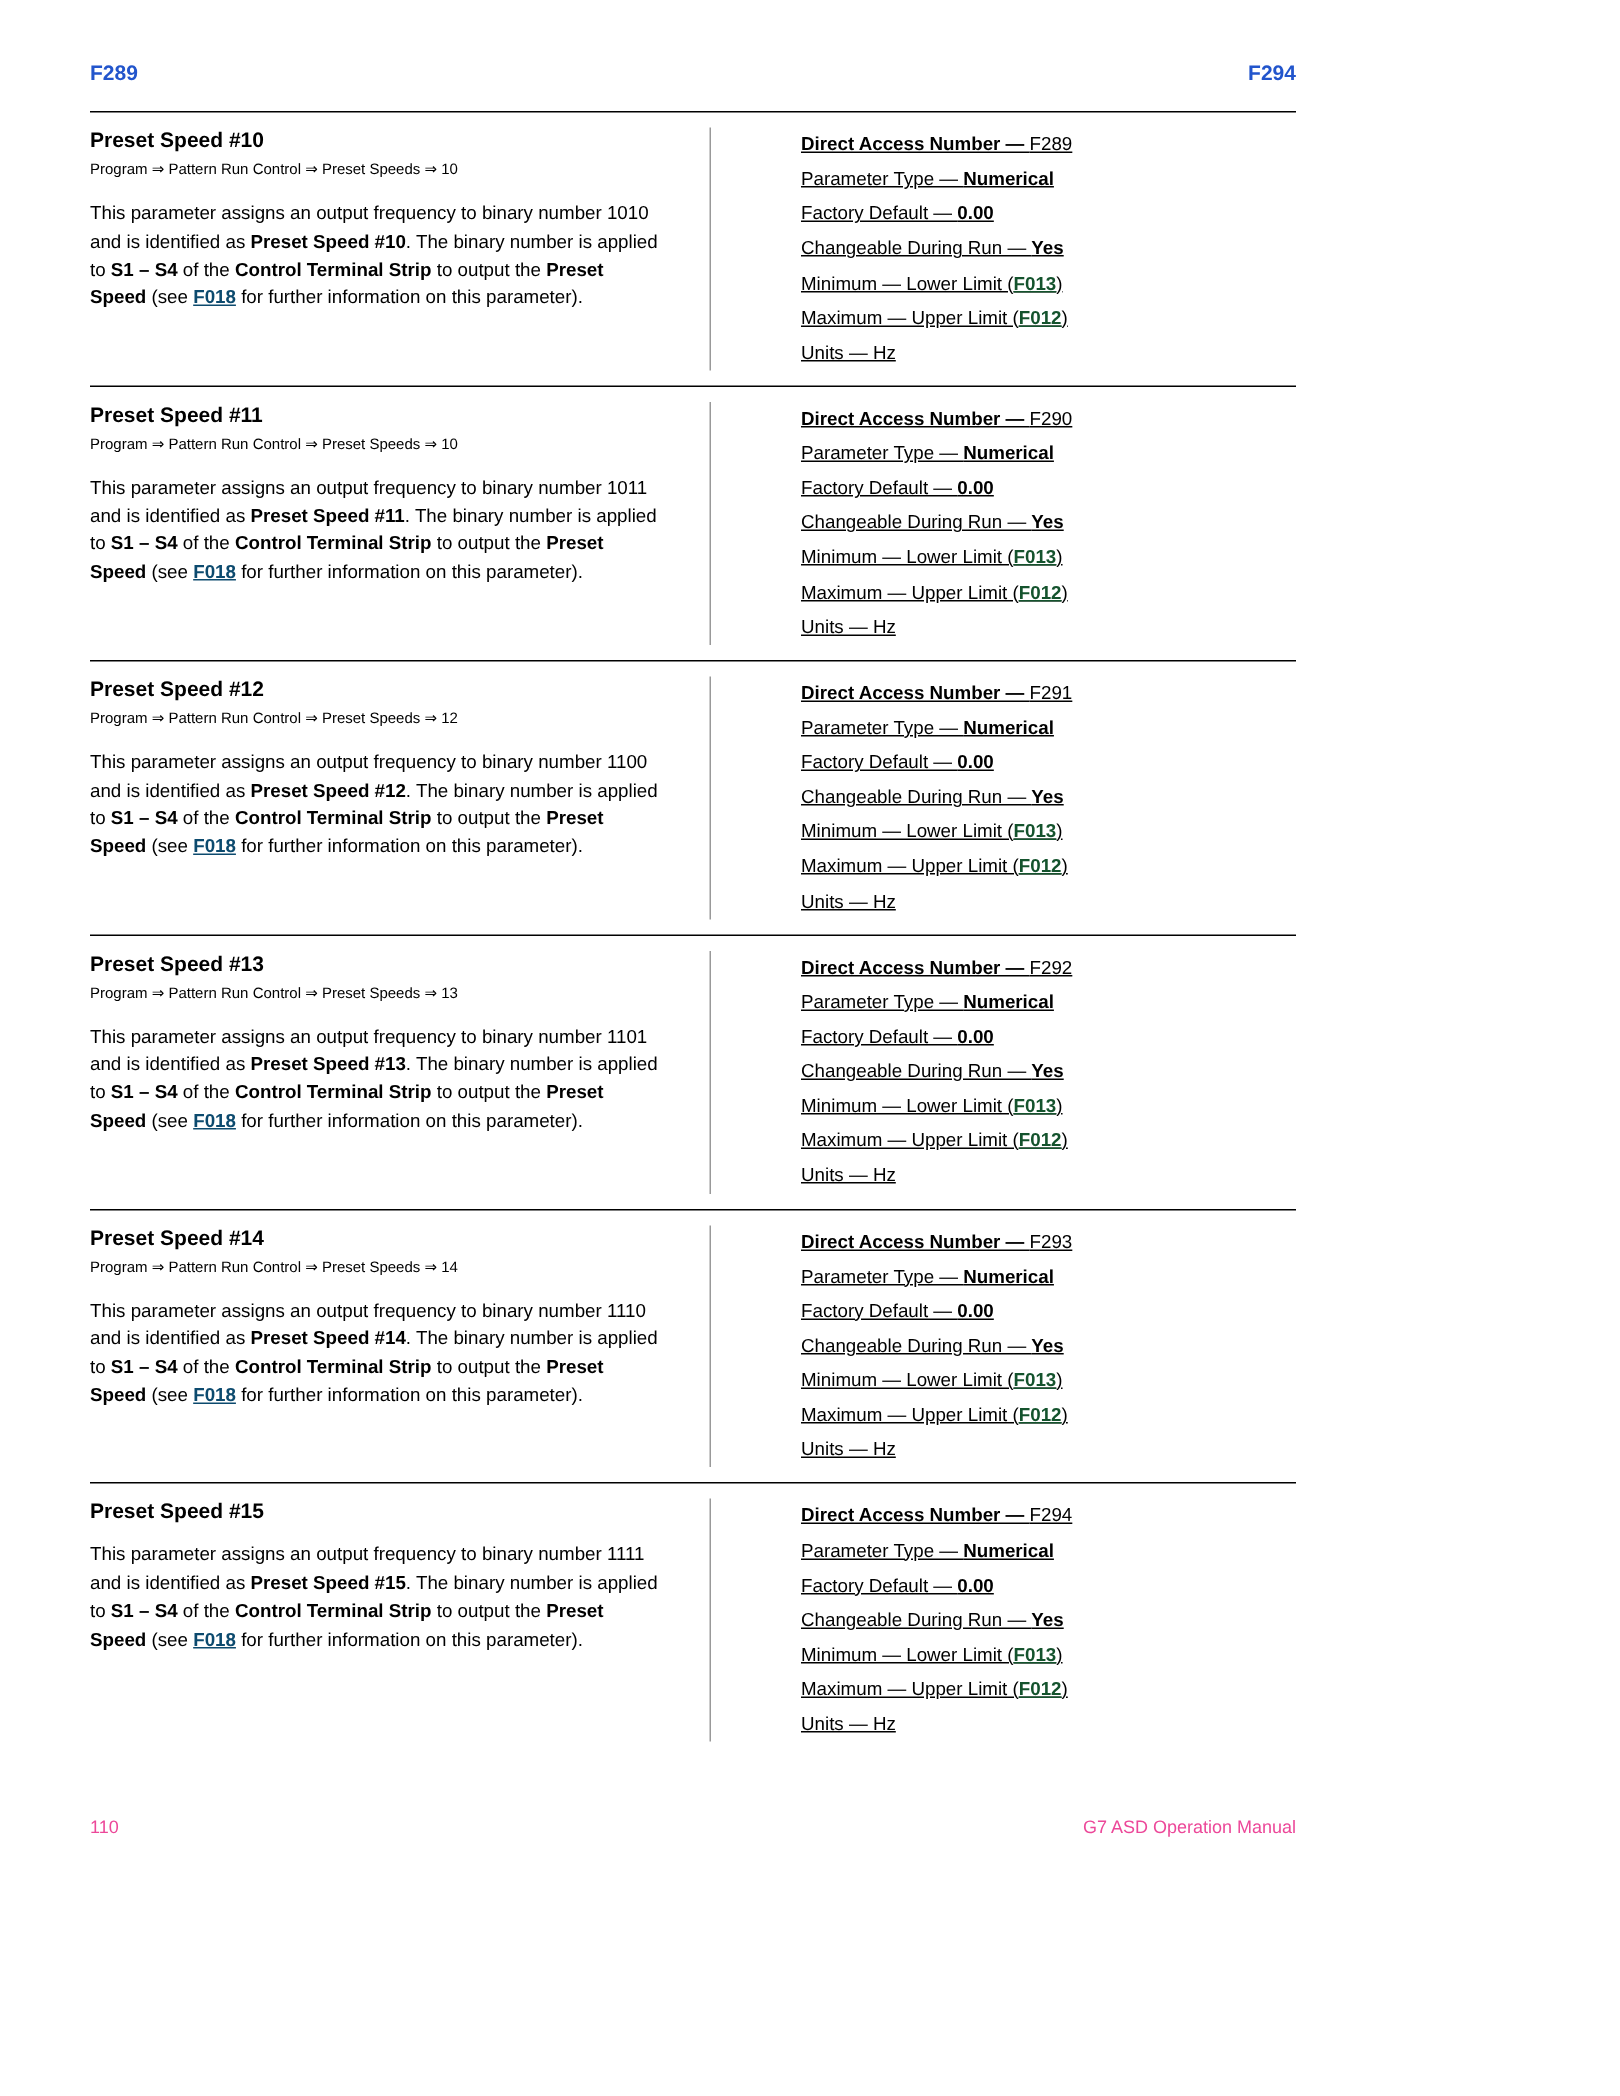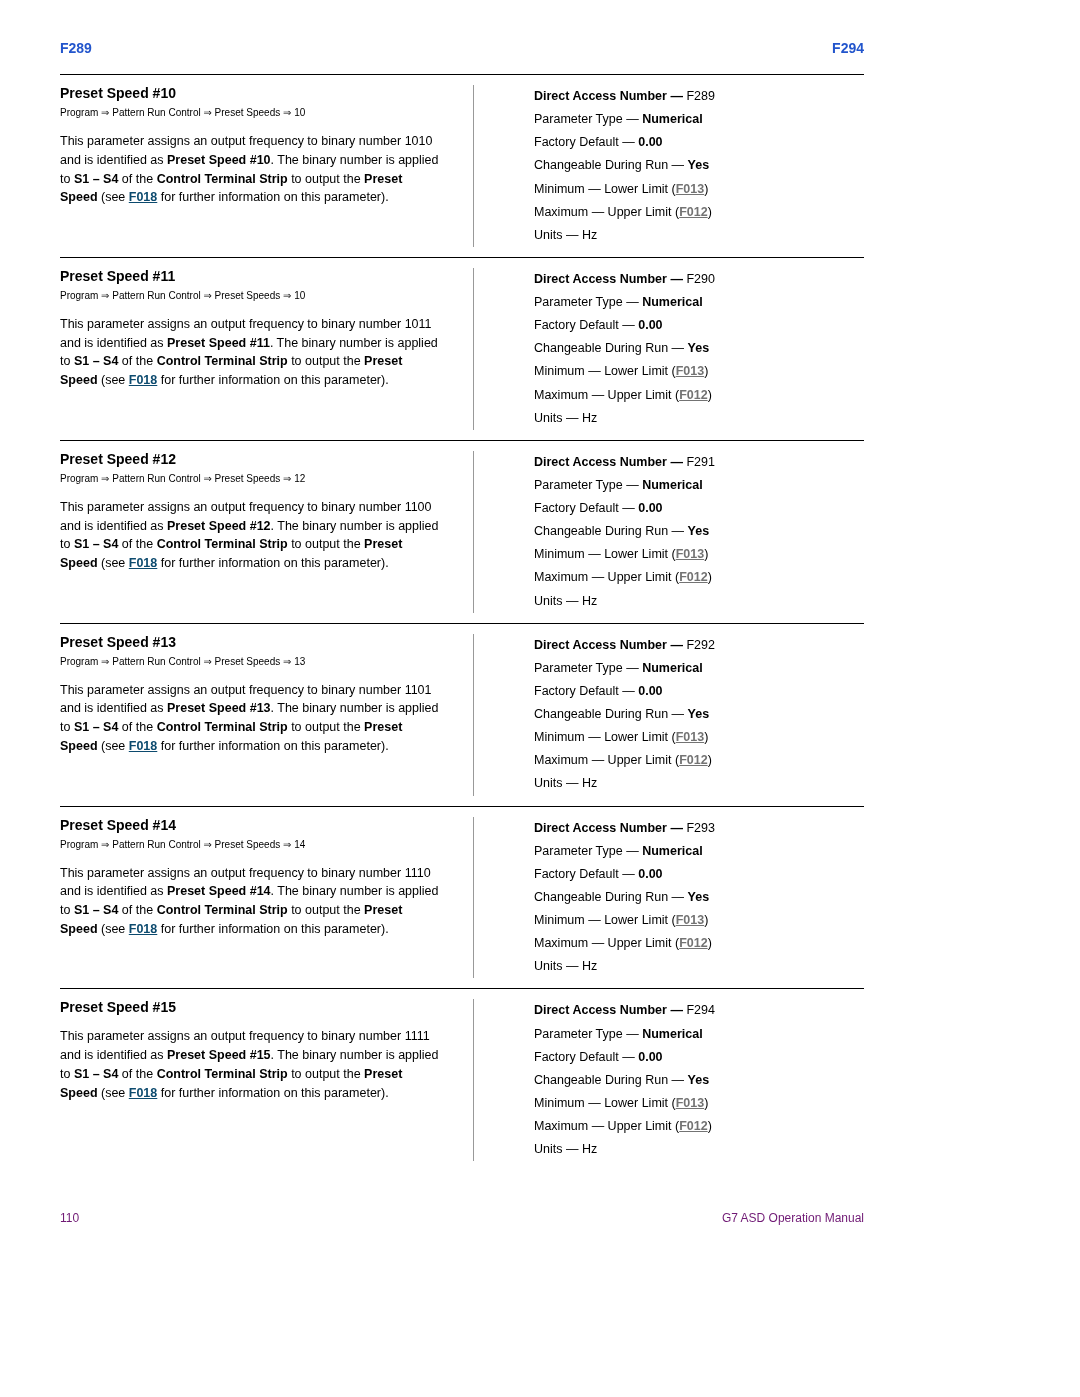--- a/index.html
+++ b/index.html
@@ -67,32 +67,33 @@
       font-weight: bold;
     }
     .param-desc .link {
       color: #0c4a6e;
       font-weight: bold;
       text-align: center;
     }
     .right-line {
       font-size: 12.5px;
       line-height: 1.85;
+      text-decoration: underline;
     }
     .right-line .link {
-      color: #737373;
+      color: #14532d;
       font-weight: bold;
       margin-top: 40px;
     }
     .footer-row {
       display: flex;
       justify-content: space-between;
       margin-top: 40px;
       font-size: 12px;
-      color: #701a75;
+      color: #ec4899;
     }
   </style>
 </head>
 <body>
 
 <div class="page">
   <div class="header-row">
     <a class="header-link" href="#">F289</a>
     <a class="header-link" href="#">F294</a>
   </div>

